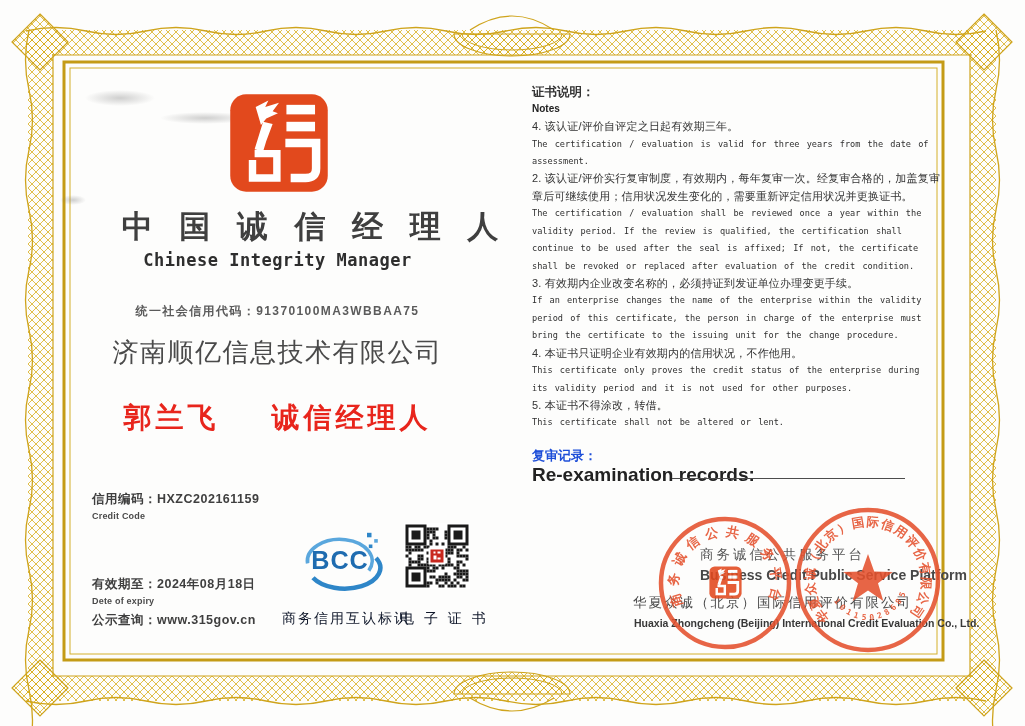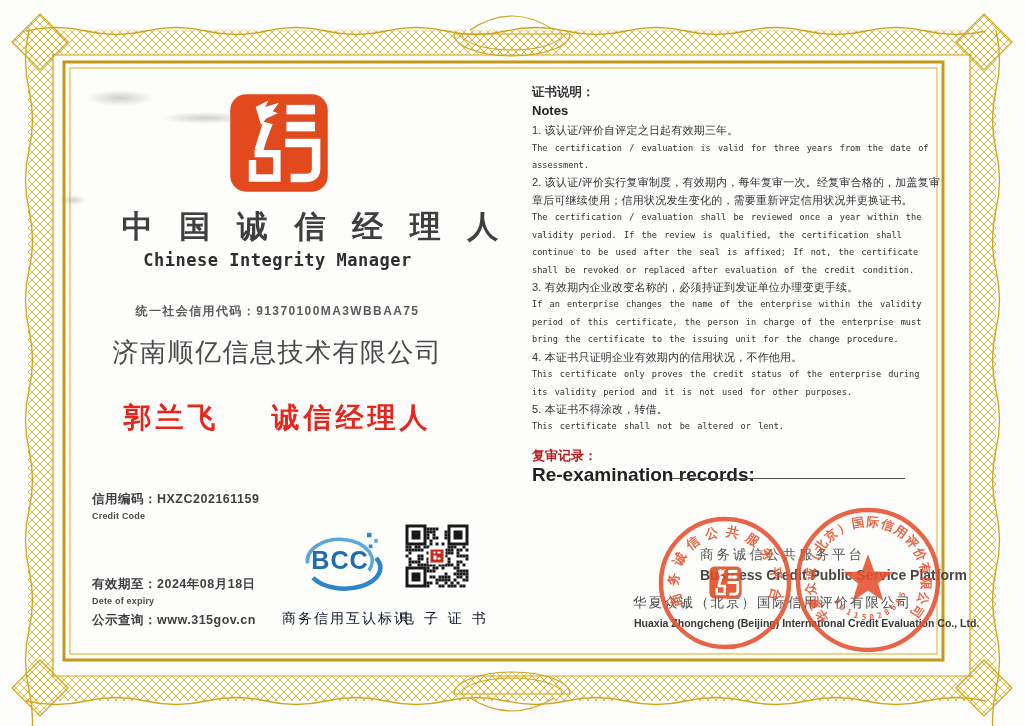--- a/index.html
+++ b/index.html
@@ -16,26 +16,26 @@
   .company{top:335px;font-size:26px;letter-spacing:1.5px;color:#4a4a4a;white-space:nowrap;}
   .holder{left:65px;top:399px;width:425px;display:flex;justify-content:center;gap:52px;
           font-size:28px;font-weight:bold;color:#e8251c;letter-spacing:4px;white-space:nowrap;}
   .inforow{left:92px;white-space:nowrap;}
   .inforow .zh{font-size:12.5px;font-weight:bold;color:#3f3f3f;letter-spacing:.5px;}
   .inforow .en{font-size:9px;color:#4a4a4a;font-weight:bold;margin-top:3px;letter-spacing:.2px;}
   .caption{font-size:14px;letter-spacing:2px;color:#0f172a;text-align:center;white-space:nowrap;}
   
   .notes{left:532px;top:84px;width:410px;}
   .notes .h-zh{font-size:12.5px;font-weight:bold;color:#333;margin:0 4px 2px 0;}
-  .notes .h-en{font-size:13px;font-weight:bold;color:#222;margin:0 0 4px 0;}
+  .notes .h-en{font-size:10px;font-weight:bold;color:#222;margin:0 0 4px 0;}
   .notes p{margin:0;color:#333;}
   .notes .zh{font-size:11px;line-height:17.5px;letter-spacing:.2px;}
   .notes .en{font-family:"DejaVu Sans Mono","Liberation Mono",monospace;font-size:8.6px;
              line-height:17.4px;word-spacing:2px;color:#2f2f2f;}
-  .reexam-zh{left:532px;top:447px;font-size:13px;font-weight:bold;color:#b91c1c;}
+  .reexam-zh{left:532px;top:447px;font-size:13px;font-weight:bold;color:#1d4ed8;}
   .reexam-en{left:532px;top:464px;font-size:19px;font-weight:bold;color:#222;}
   .reexam-line{left:672px;top:478px;width:233px;height:1.4px;background:#4c4c4c;}
   .issuer{color:#4f4f4f;white-space:nowrap;}
   .issuer.pzh{left:700px;top:546px;font-size:13.5px;letter-spacing:3px;color:#565656;}
   .issuer.pen{left:700px;top:567px;font-size:14px;font-weight:bold;color:#474747;}
   .issuer.czh{left:633px;top:594px;font-size:13.5px;letter-spacing:2px;color:#4c4c4c;}
   .issuer.cen{left:634px;top:617px;font-size:10.5px;font-weight:bold;color:#383838;}
   .smudge{border-radius:50%;background:radial-gradient(closest-side,rgba(120,120,120,.35),rgba(120,120,120,0));}
 </style>
 </head>
@@ -280,21 +280,21 @@
       <rect x="29.5" y="28.5" width="2" height="2" fill="#fff"></rect>
       <rect x="33.5" y="28.5" width="3" height="2" fill="#fff"></rect>
       <rect x="29.5" y="32.5" width="3" height="4" fill="#fff"></rect>
       <rect x="33.5" y="34.5" width="3" height="2" fill="#fff"></rect>
     </svg>
   <div class="abs caption" style="left:400px;top:610px;width:76px;letter-spacing:3px;">电 子 证 书</div>
 
   <div class="abs notes">
     <p class="h-zh">证书说明：</p>
     <p class="h-en">Notes</p>
-    <p class="zh">1. 该认证/评价自评定之日起有效期三年。</p>
+    <p class="zh">4. 该认证/评价自评定之日起有效期三年。</p>
     <p class="en">The certification / evaluation is valid for three years from the date of assessment.</p>
     <p class="zh">2. 该认证/评价实行复审制度，有效期内，每年复审一次。经复审合格的，加盖复审章后可继续使用；信用状况发生变化的，需要重新评定信用状况并更换证书。</p>
     <p class="en">The certification / evaluation shall be reviewed once a year within the validity period. If the review is qualified,  the certification shall continue to be used after the seal is affixed; If not, the certificate shall be revoked or replaced after evaluation of the credit condition.</p>
     <p class="zh">3. 有效期内企业改变名称的，必须持证到发证单位办理变更手续。</p>
     <p class="en">If an enterprise changes the name of the enterprise within the validity period of this certificate, the person in charge of the enterprise must bring the certificate to the issuing unit for the change procedure.</p>
     <p class="zh">4. 本证书只证明企业有效期内的信用状况，不作他用。</p>
     <p class="en">This certificate only proves the credit status of the enterprise during its validity period and it is not used for other purposes.</p>
     <p class="zh">5. 本证书不得涂改，转借。</p>
     <p class="en">This certificate shall not be altered or lent.</p>
   </div>

